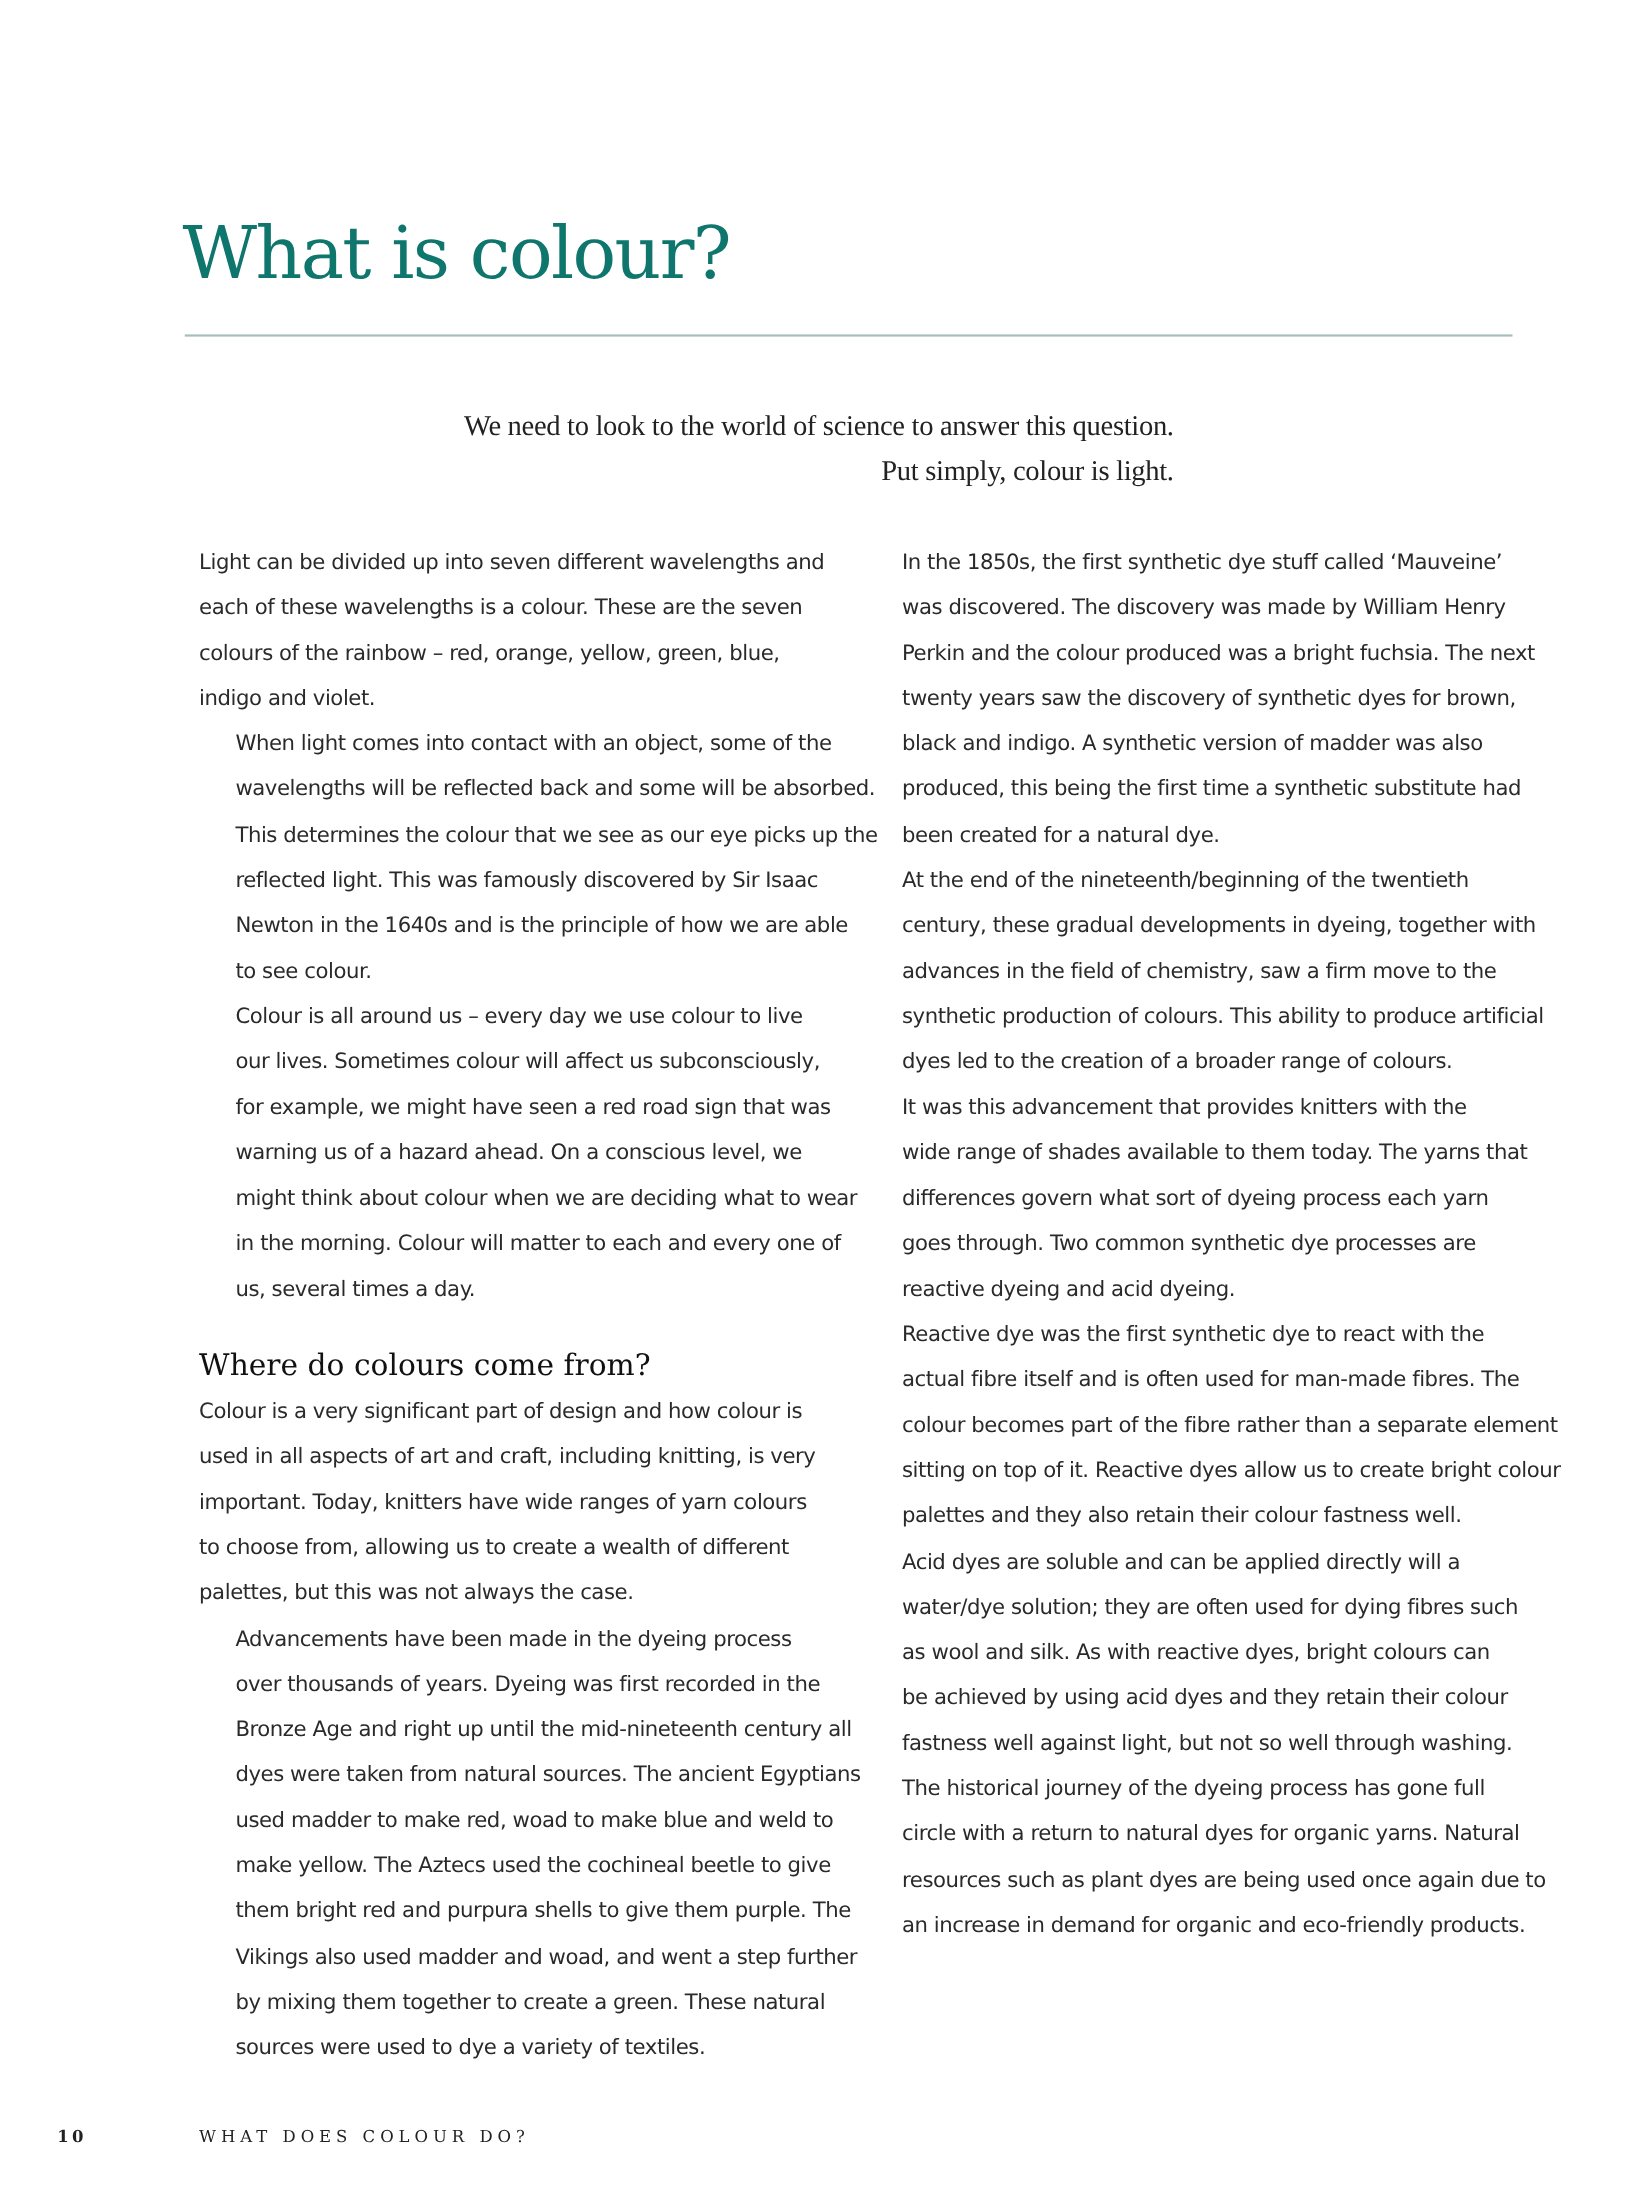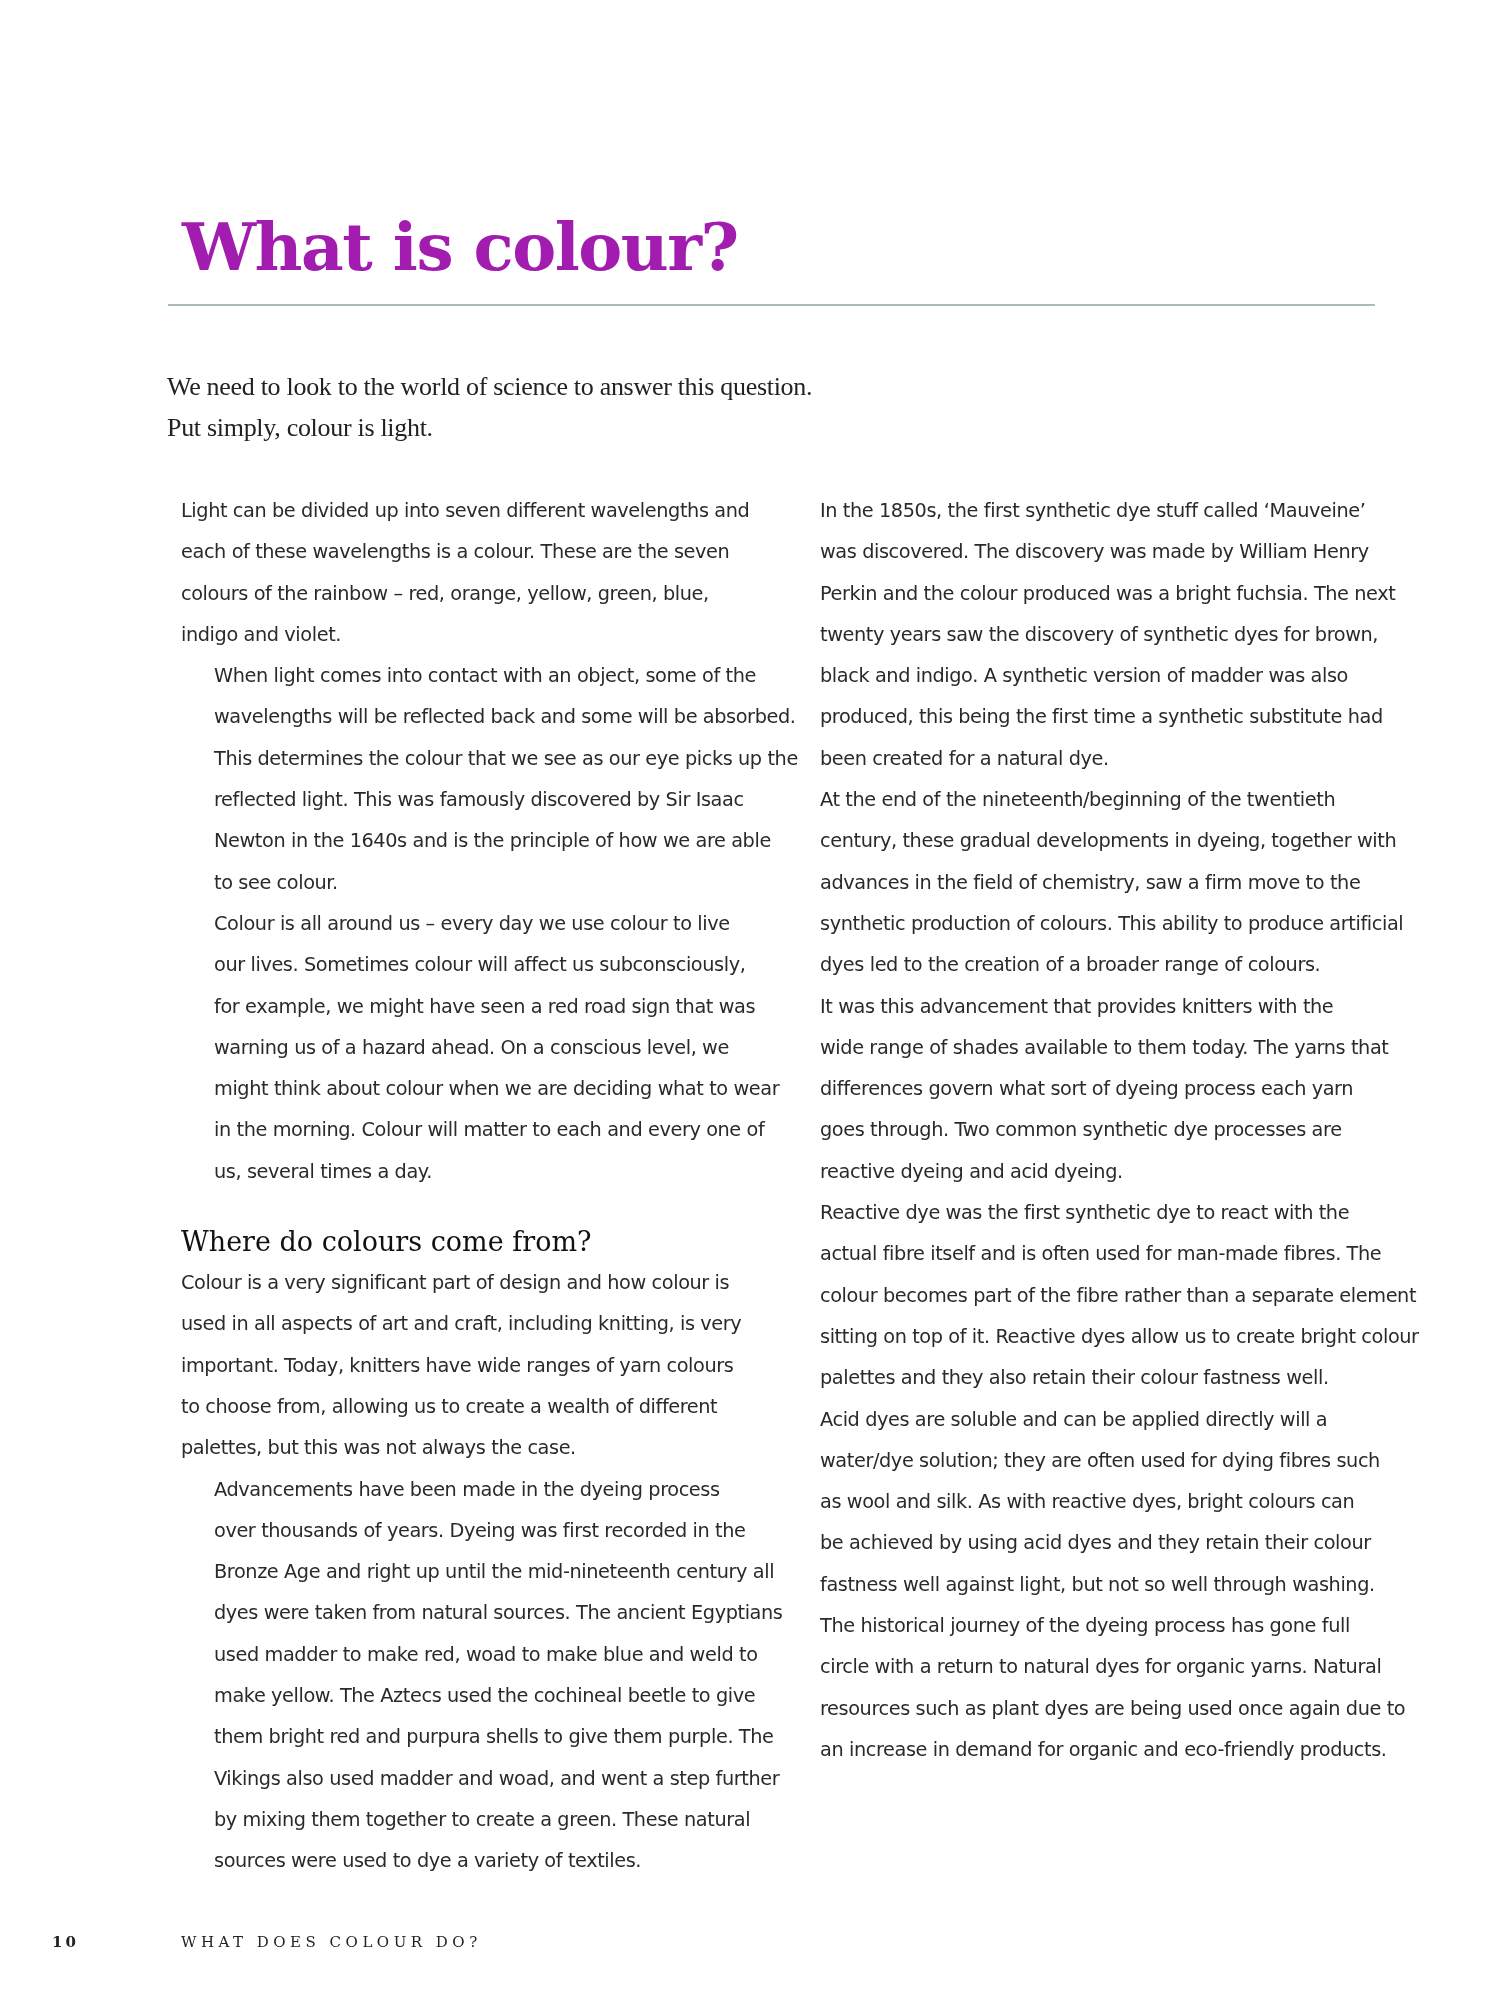--- a/index.html
+++ b/index.html
@@ -1,34 +1,34 @@
 <!DOCTYPE html>
 <html><head>
   <meta charset="utf-8">
   <style>
     html, body { margin: 0; padding: 0; background: #ffffff; }
     body {
       width: 1500px; height: 2003px; position: relative; overflow: hidden;
       color: #1e1e1e;
     }
     .page-title {
-      position: absolute; left: 166px; top: 186px; margin: 16px;
-      font-family: "DejaVu Serif", serif; font-weight: bold;
-      font-size: 66px; letter-spacing: -1.5px; line-height: 90px; color: #a21caf;
+      position: absolute; left: 166px; top: 186px; margin: 0;
+      font-family: "DejaVu Serif", serif; font-weight: normal;
+      font-size: 66px; letter-spacing: -1.5px; line-height: 90px; color: #0f766e;
     }
     .title-rule {
       position: absolute; left: 168px; top: 304px; width: 1207px; height: 2px;
       background: #a9bcbc;
     }
     .intro {
       position: absolute; left: 167px; top: 366px; width: 900px; margin: 0;
       font-family: "Liberation Serif", serif; font-size: 26px; line-height: 41px;
       color: #222; letter-spacing: -0.3px;
     }
-    .intro span { display: block; }
+    .intro span { display: block; text-align: right; }
     .col {
       position: absolute; top: 490px;
       font-family: "DejaVu Sans", sans-serif; font-size: 19.3px; line-height: 41.3px;
       color: #2a2a2a; letter-spacing: -0.4px;
     }
     .col-left { left: 167px; width: 582px; margin-left: 14px; }
     .col-right { left: 787px; width: 595px; }
     .col p { margin: 0; }
     .col p.indent { text-indent: 33px; }
     .col .ln { display: block; white-space: nowrap; }

